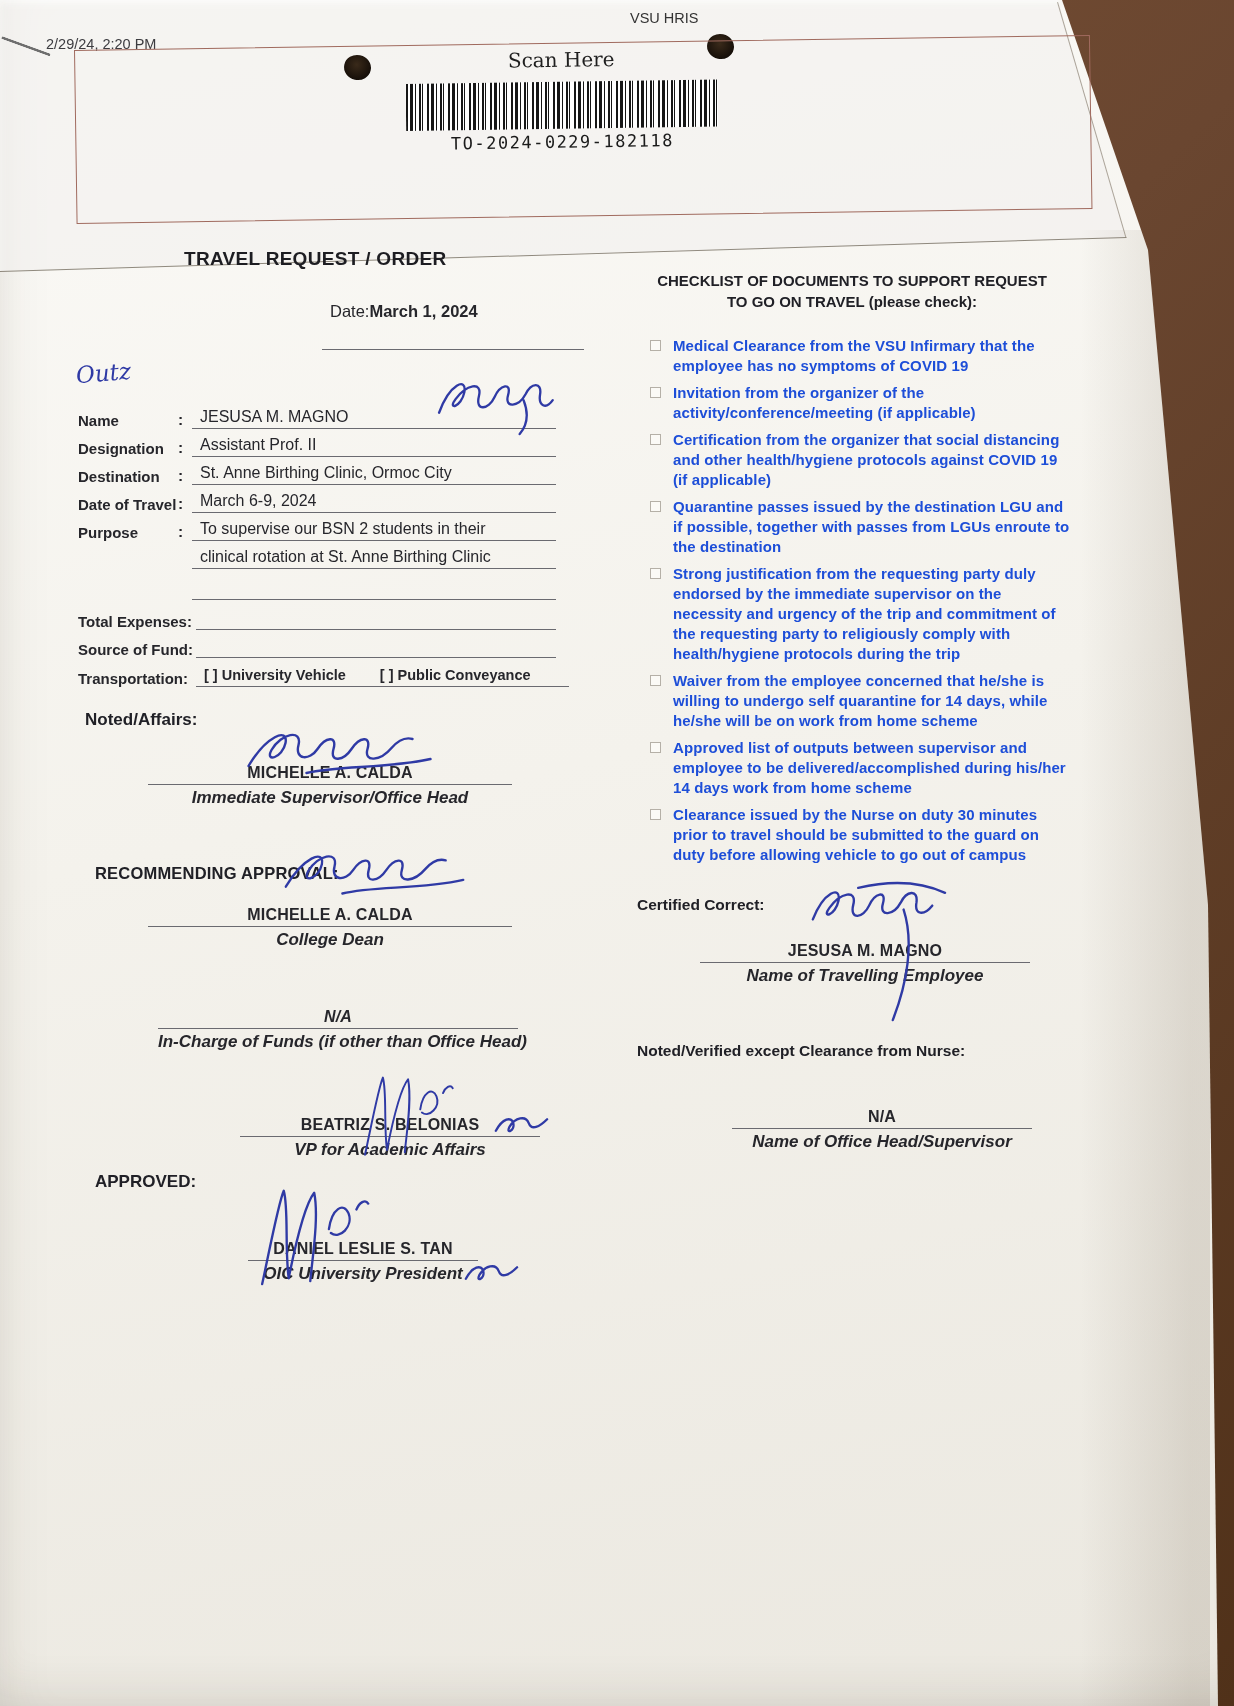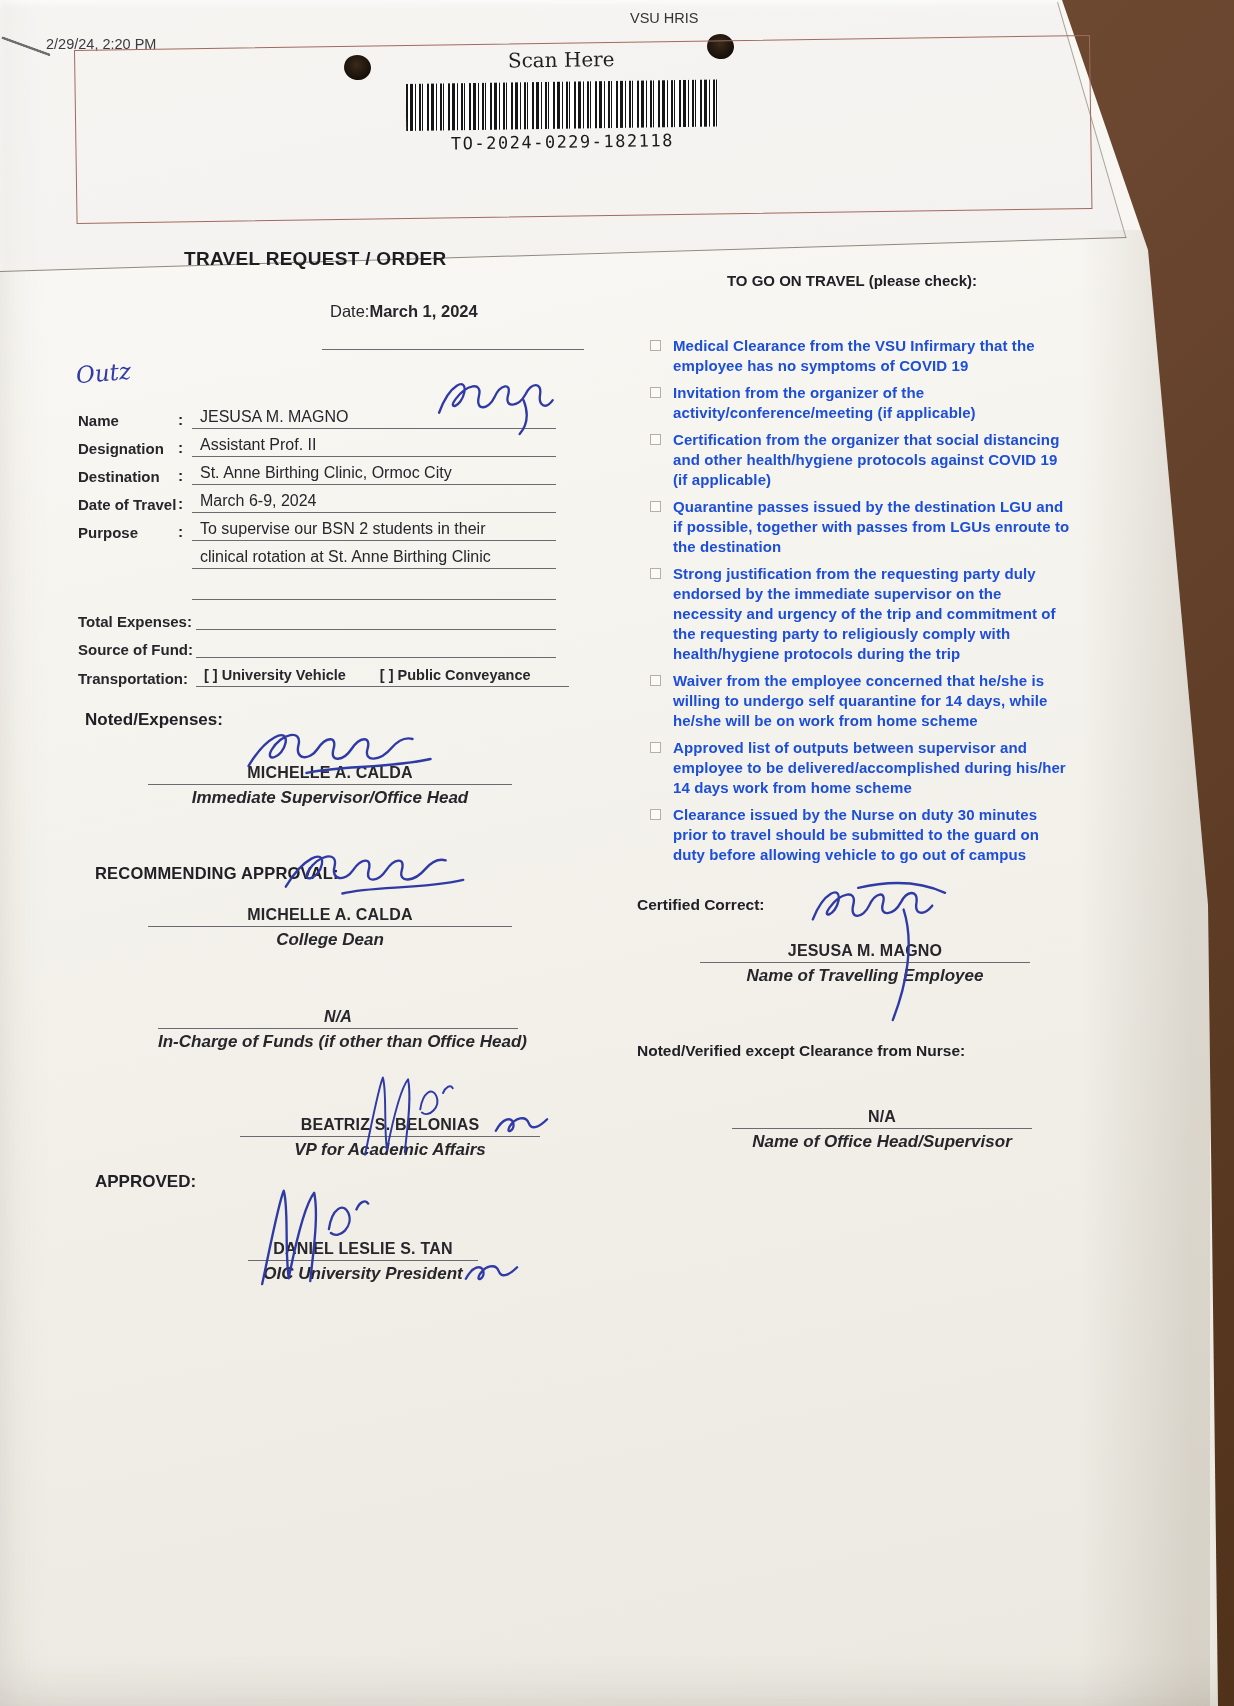--- a/index.html
+++ b/index.html
@@ -175,21 +175,21 @@
   <span class="flabel wide">Source of Fund:</span>
   <span class="fvalue"></span>
 </div>
 <div class="frow" id="row-transport">
   <span class="flabel wide">Transportation:</span>
   <span class="fvalue">
     <span class="opt">[  ]  University Vehicle</span><span class="opt">[  ]  Public Conveyance</span>
   </span>
 </div>
 
-<div class="sighead" id="noted-head">Noted/Expenses:</div>
+<div class="sighead" id="noted-head">Noted/Affairs:</div>
 <div class="sigblock" id="noted-block">
   <div class="sname">MICHELLE A. CALDA</div>
   <div class="srule"></div>
   <div class="srole">Immediate Supervisor/Office Head</div>
 </div>
 
 <div class="sighead" id="recommend-head">RECOMMENDING APPROVAL:</div>
 <div class="sigblock" id="recommend-block">
   <div class="sname">MICHELLE A. CALDA</div>
   <div class="srule"></div>
@@ -209,20 +209,21 @@
 </div>
 
 <div class="sighead" id="approved-head">APPROVED:</div>
 <div class="sigblock" id="approved-block">
   <div class="sname">DANIEL LESLIE S. TAN</div>
   <div class="srule"></div>
   <div class="srole">OIC University President</div>
 </div>
 
 <div id="checklist-head">
+  <div>CHECKLIST OF DOCUMENTS TO SUPPORT REQUEST</div>
   <div>TO GO ON TRAVEL (please check):</div>
 </div>
 <div id="checklist">
   <div class="citem">
       <span class="cbox"></span>
       <span class="ctext">Medical Clearance from the VSU Infirmary that the employee has no symptoms of COVID 19</span>
     </div>
   <div class="citem">
       <span class="cbox"></span>
       <span class="ctext">Invitation from the organizer of the activity/conference/meeting (if applicable)</span>

